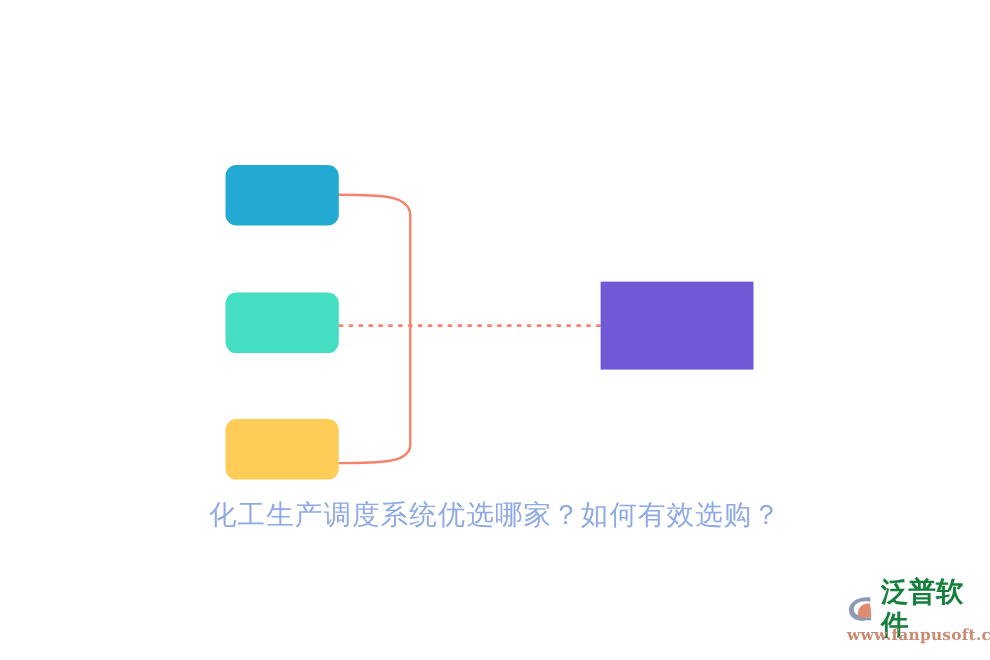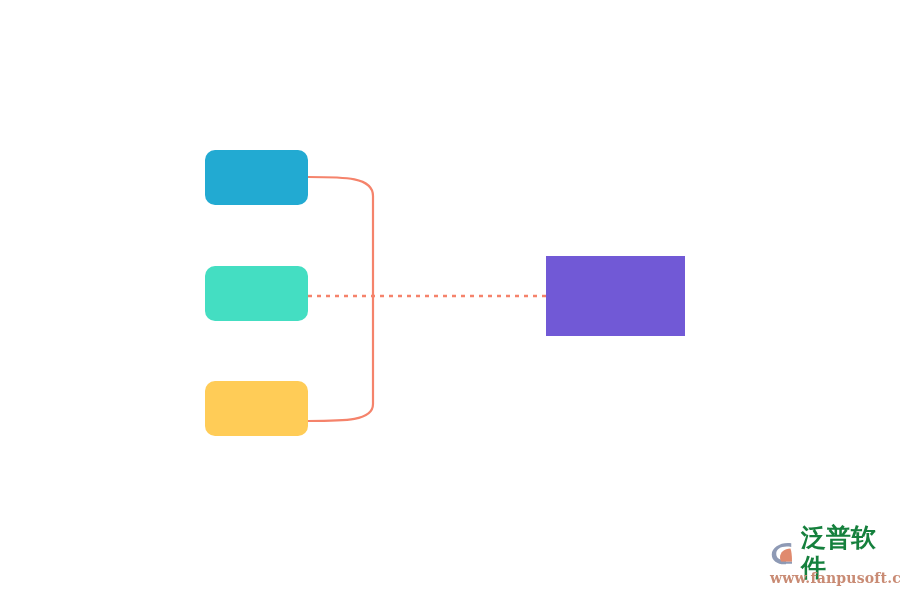--- a/index.html
+++ b/index.html
@@ -145,20 +145,21 @@
       <line x1="308" y1="296" x2="546" y2="296" stroke="#f5836b" stroke-width="2.4" stroke-dasharray="4 5" stroke-linecap="butt"></line>
     </svg>
 
     <div class="node rounded node-blue"></div>
     <div class="node rounded node-teal"></div>
     <div class="node rounded node-yellow"></div>
     <div class="node node-purple"></div>
 
   </div>
 
+  <div id="caption">化工生产调度系统优选哪家？如何有效选购？</div>
 
   <div id="watermark">
     <div class="wm-top">
       <svg class="wm-mark" viewBox="0 0 40 40">
         <path d="M31 7 C18 5, 5 12, 5 22 C5 31, 14 36, 24 35 L24 29 C16 30, 11 27, 11 21 C11 14, 19 10, 31 12 Z" fill="#8e9ab5"></path>
         <path d="M30 14 C22 14, 16 19, 16 26 C16 28, 16.6 30, 17.6 31.6 L32 31.6 C32 24, 31.4 18, 30 14 Z" fill="#e08a6e"></path>
         <path d="M17.6 31.6 L32 31.6 L32 34.4 L19.6 34.4 Z" fill="#8e9ab5"></path>
       </svg>
       <span class="wm-name">泛普软件</span>
     </div>

